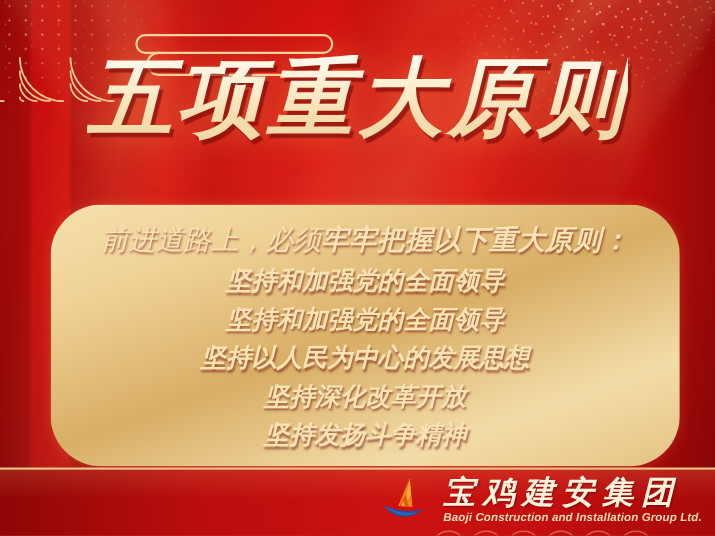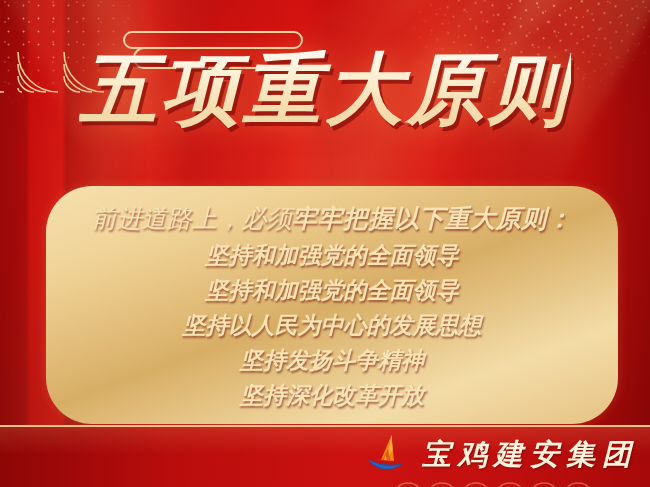--- a/index.html
+++ b/index.html
@@ -235,22 +235,22 @@
 
   <div class="frame"></div>
 
   <div class="body-text">
     <div class="line lead">
       <span>前进道路上，必须</span><span class="em">牢牢把握以下重大原则：</span>
     </div>
     <div class="line item">坚持和加强党的全面领导</div>
     <div class="line item">坚持和加强党的全面领导</div>
     <div class="line item">坚持以人民为中心的发展思想</div>
+    <div class="line item">坚持深化改革开放</div>
     <div class="line item">坚持发扬斗争精神</div>
-    <div class="line item">坚持深化改革开放</div>
   </div>
 
   <div class="logo-bar">
     <div class="gloss"></div>
 
     <svg class="ornament-br" viewBox="0 0 200 34">
       <g fill="none" stroke="#f0cf96" stroke-width="1.3">
         <path d="M0 34 A16 16 0 0 1 32 34"></path>
           <path d="M6 34 A10 10 0 0 1 26 34"></path>
           <path d="M12 34 A4 4 0 0 1 20 34"></path>
@@ -275,17 +275,18 @@
       <svg class="logo-mark" viewBox="0 0 48 48">
         <path d="M29.5 4 L32 30 L19 29 Z" fill="#f0821a"></path>
         <path d="M29.5 4 L30.6 19 L24.5 28.6 Z" fill="#f5a93a"></path>
         <path d="M26 18 L28.2 29.2 L20.5 29 Z" fill="#e2590f"></path>
         <path d="M6 28.5 C14 40.5 30 42.5 42 31.5 C33 35 20 34.5 6 28.5 Z" fill="#1f4f9e"></path>
         <path d="M6 28.5 C15 38 28 40.5 38 34 C28 36.6 16 34.6 6 28.5 Z" fill="#2a63bd"></path>
         <path d="M22 29 L23.6 24 L25 29 Z" fill="#f5a93a"></path>
       </svg>
       <div class="logo-text">
         <div class="logo-cn">宝鸡建安集团</div>
+        <div class="logo-en">Baoji Construction and Installation Group Ltd.</div>
       </div>
     </div>
   </div>
 
 </div>
 
 </body></html>

